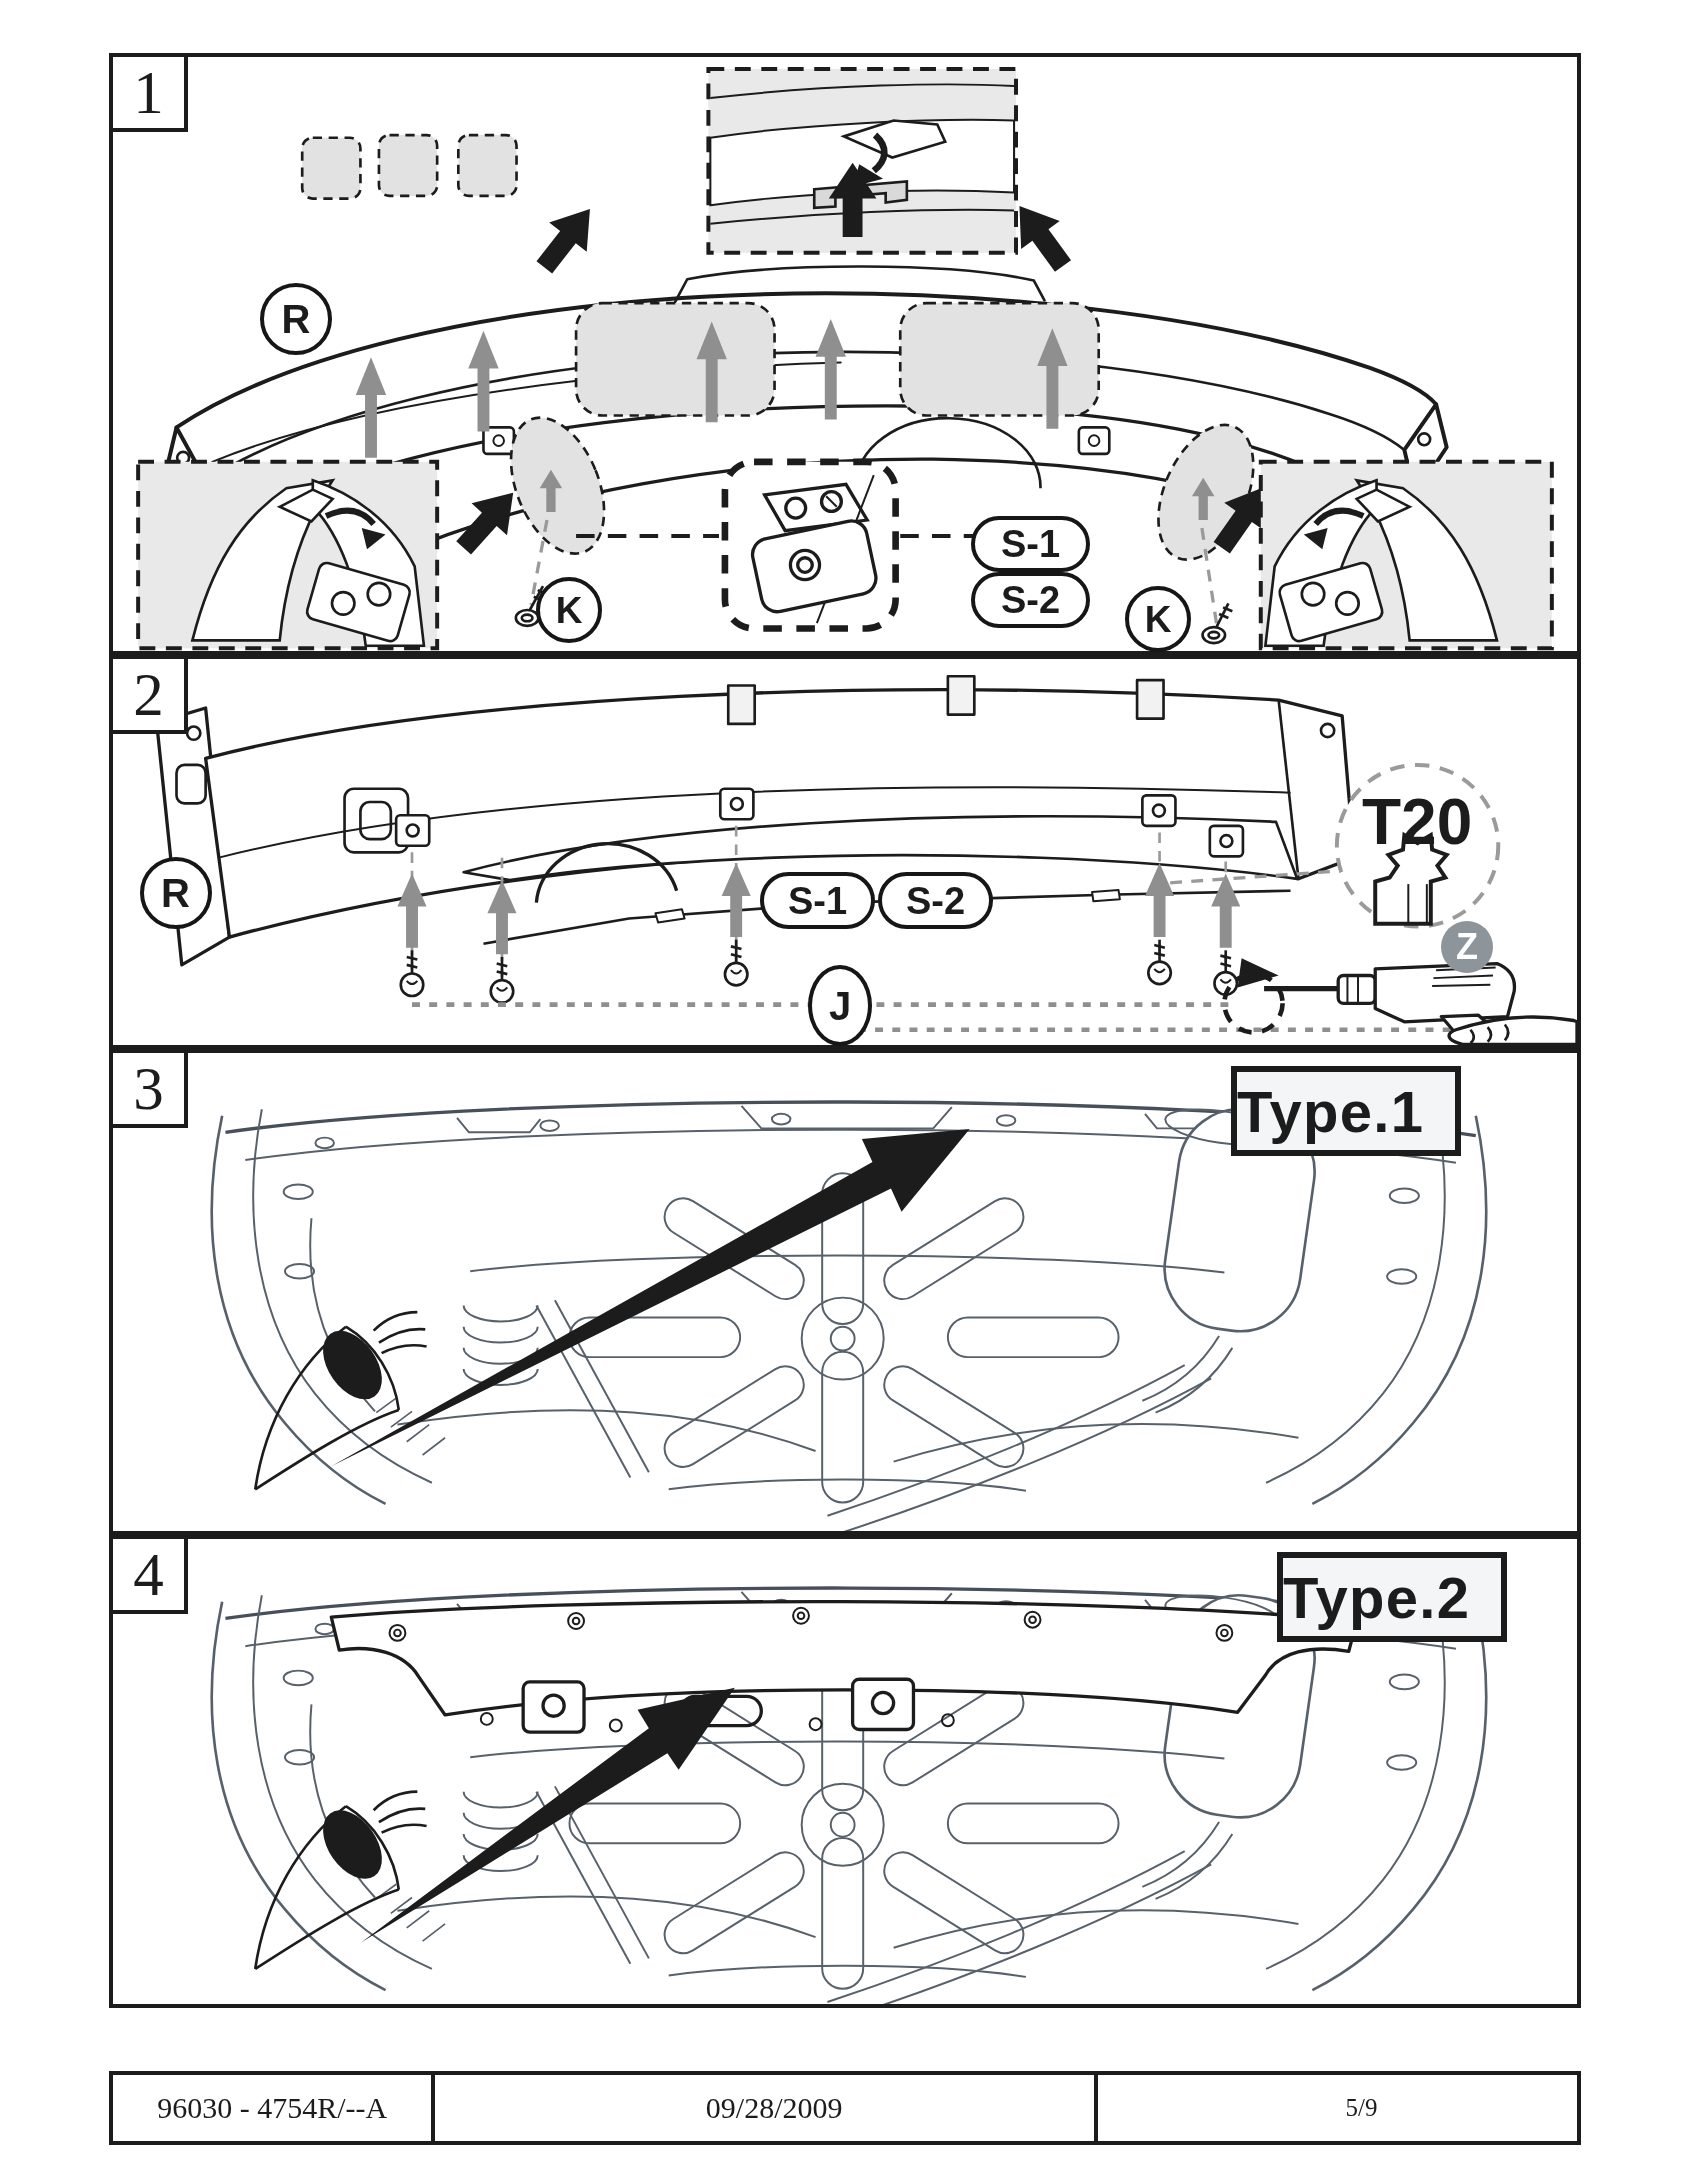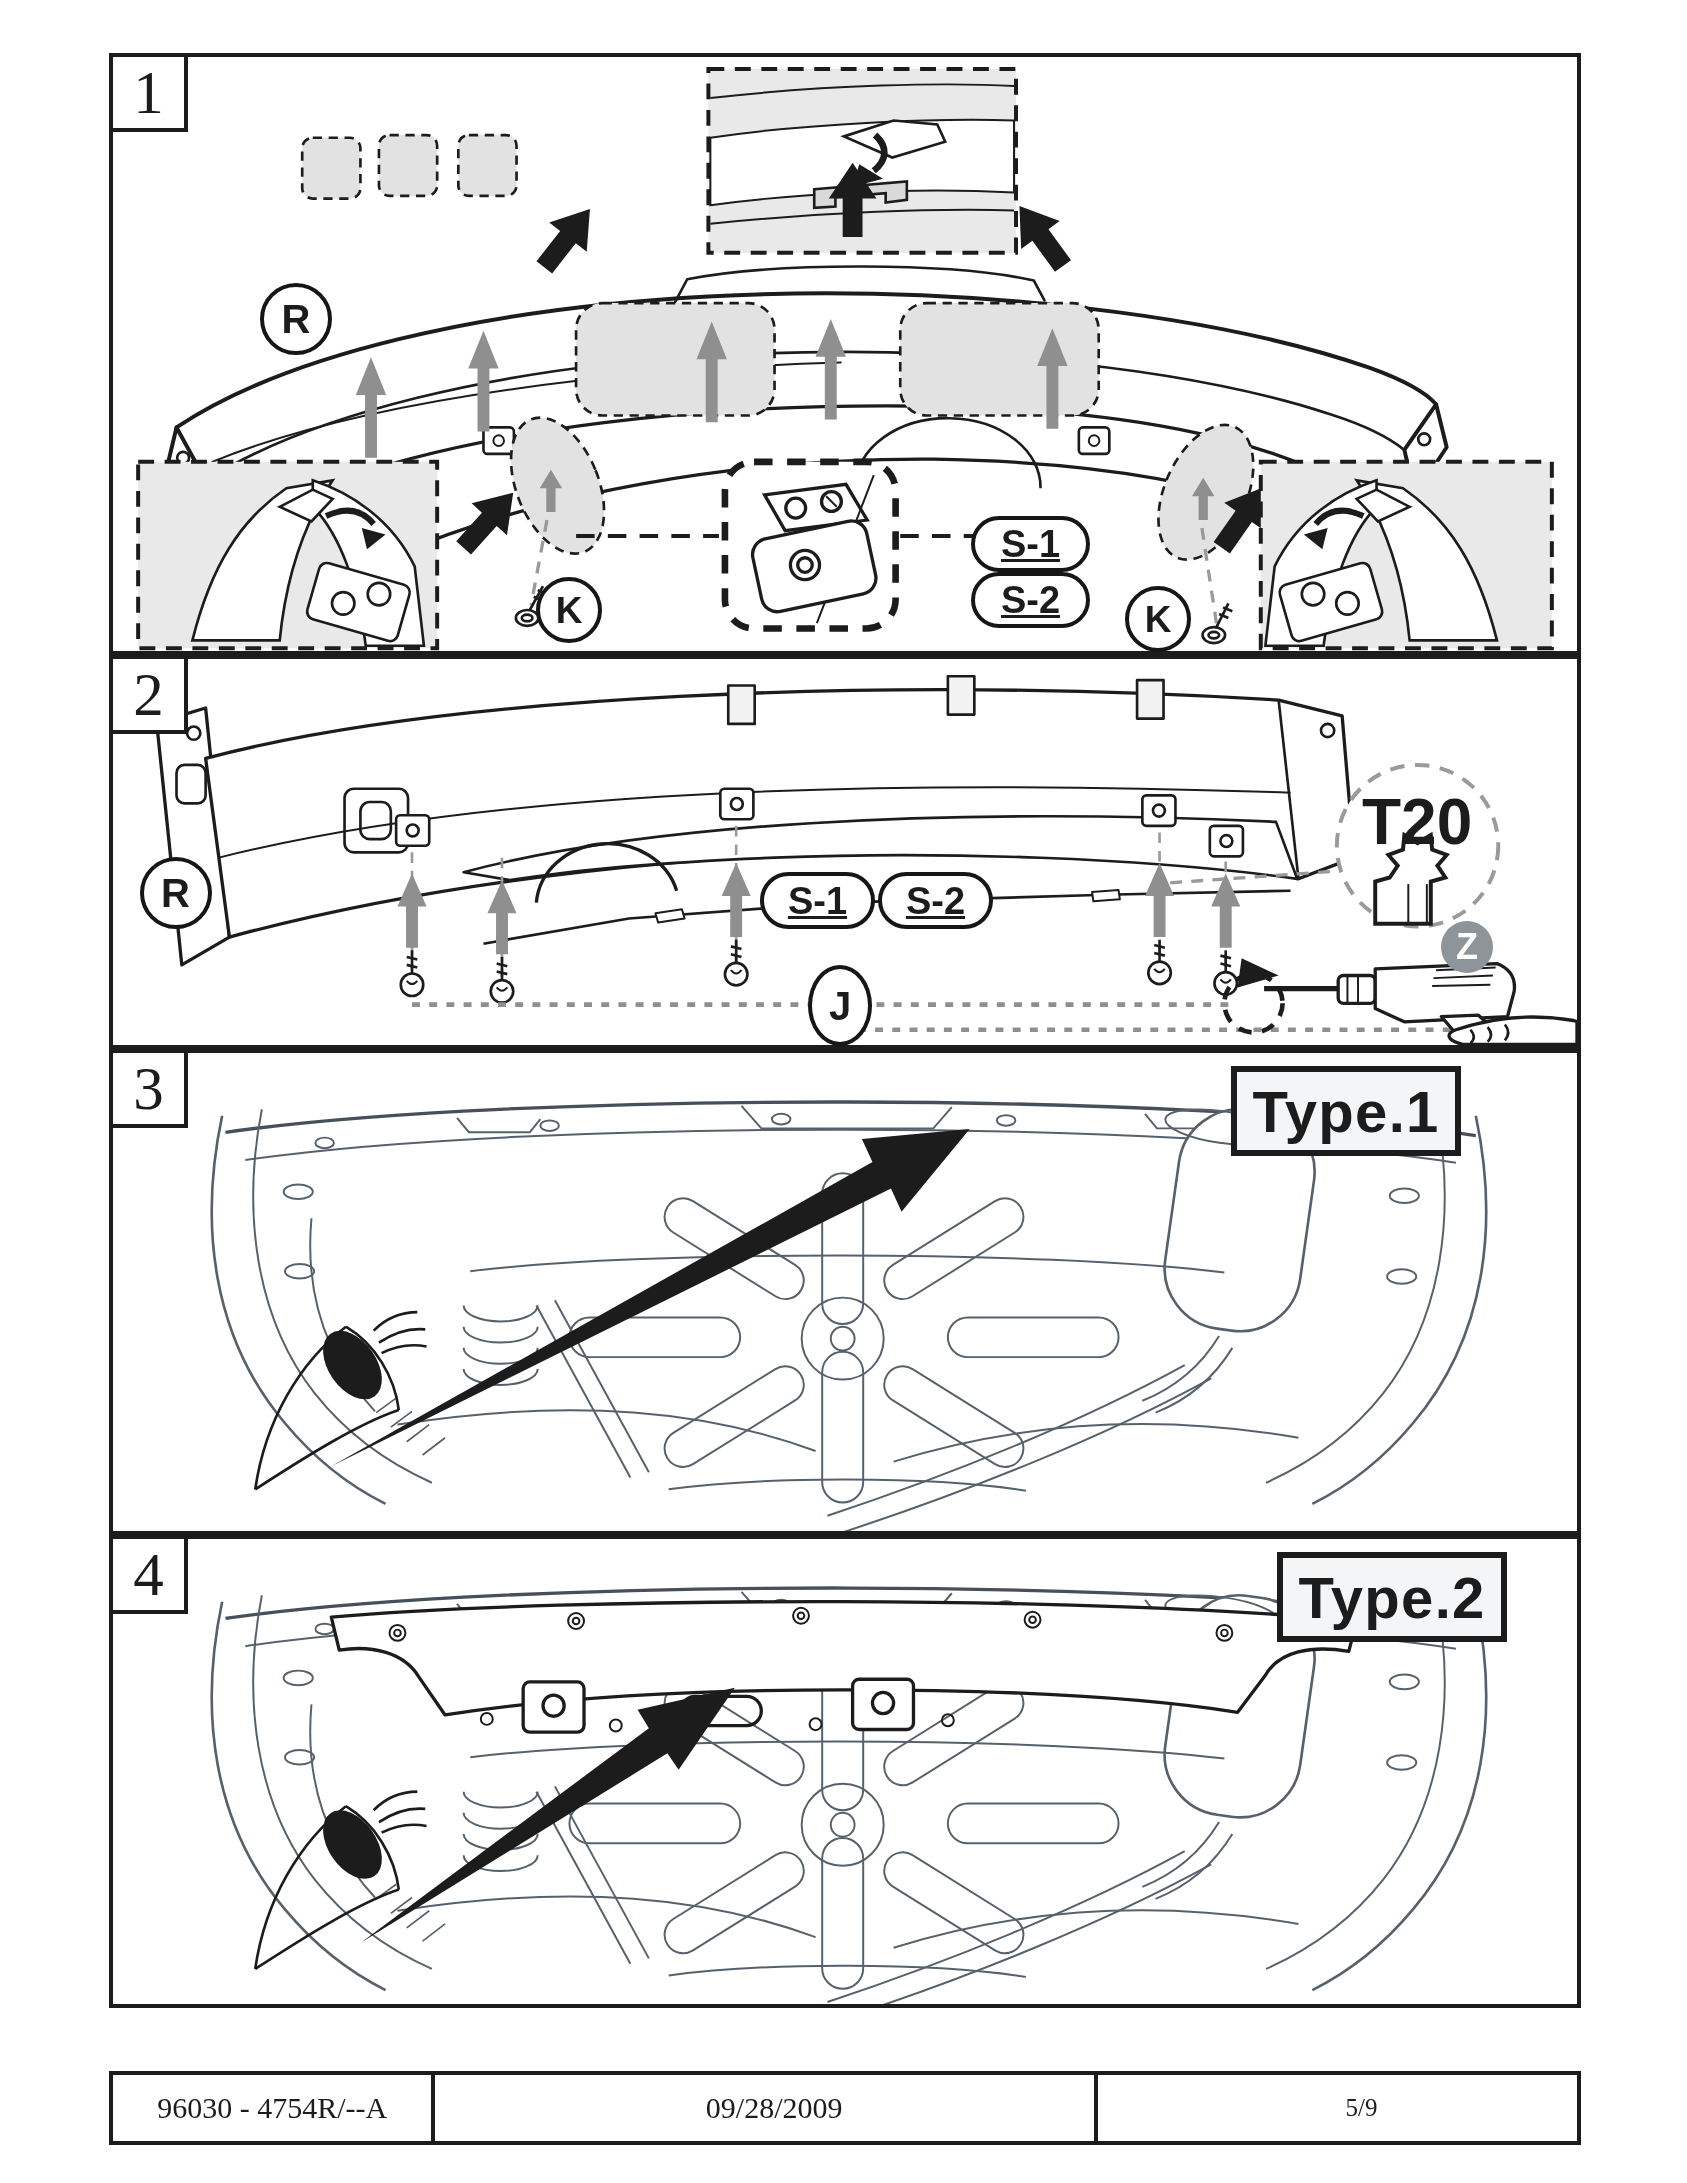--- a/index.html
+++ b/index.html
@@ -6,23 +6,23 @@
   .sheet{position:relative;width:1687px;height:2183px;background:#ffffff;overflow:hidden;
          font-family:"Liberation Sans",sans-serif;color:#1c1c1c;}
   .panel{position:absolute;left:109px;width:1464px;border:4px solid #1c1c1c;background:#fff;box-sizing:content-box;}
   .panel svg{position:absolute;left:0;top:0;width:100%;height:100%;}
   .numbox{position:absolute;top:-4px;left:-4px;width:71px;height:71px;border:4px solid #1c1c1c;
           background:#fff;display:flex;align-items:center;justify-content:center;
           font-family:"Liberation Serif",serif;font-size:61px;line-height:1;z-index:5;}
   .lbl{position:absolute;display:flex;align-items:center;justify-content:center;
        background:#fff;border:4px solid #161616;font-weight:bold;z-index:4;line-height:1;}
   .circle{border-radius:50%;}
-  .pill{border-radius:29px;border-width:4.6px;text-decoration:underline;}
+  .pill{border-radius:29px;border-width:4.6px;}
   .typebox{position:absolute;width:218px;height:78px;border:6px solid #1c1c1c;background:#f4f5f7;
-           display:flex;align-items:center;justify-content:center;font-weight:bold;font-size:58px;
+           display:flex;align-items:center;font-weight:bold;font-size:58px;
            letter-spacing:1.3px;z-index:4;}
   .t20{position:absolute;font-weight:bold;font-size:64px;z-index:4;}
   .zbadge{position:absolute;width:52px;height:52px;border-radius:50%;background:#8d949a;color:#fff;
           display:flex;align-items:center;justify-content:center;font-weight:bold;font-size:36px;z-index:4;}
   .footer{position:absolute;left:109px;top:2071px;width:1464px;height:66px;border:4.6px solid #1c1c1c;
           display:flex;background:#fff;}
   .fcell{display:flex;align-items:center;justify-content:center;height:100%;
          font-family:"Liberation Serif",serif;font-size:30px;box-sizing:border-box;margin-left:29px;}
   .fcell+.fcell{border-left:4.6px solid #1c1c1c;padding-left:48px;}
 </style>

